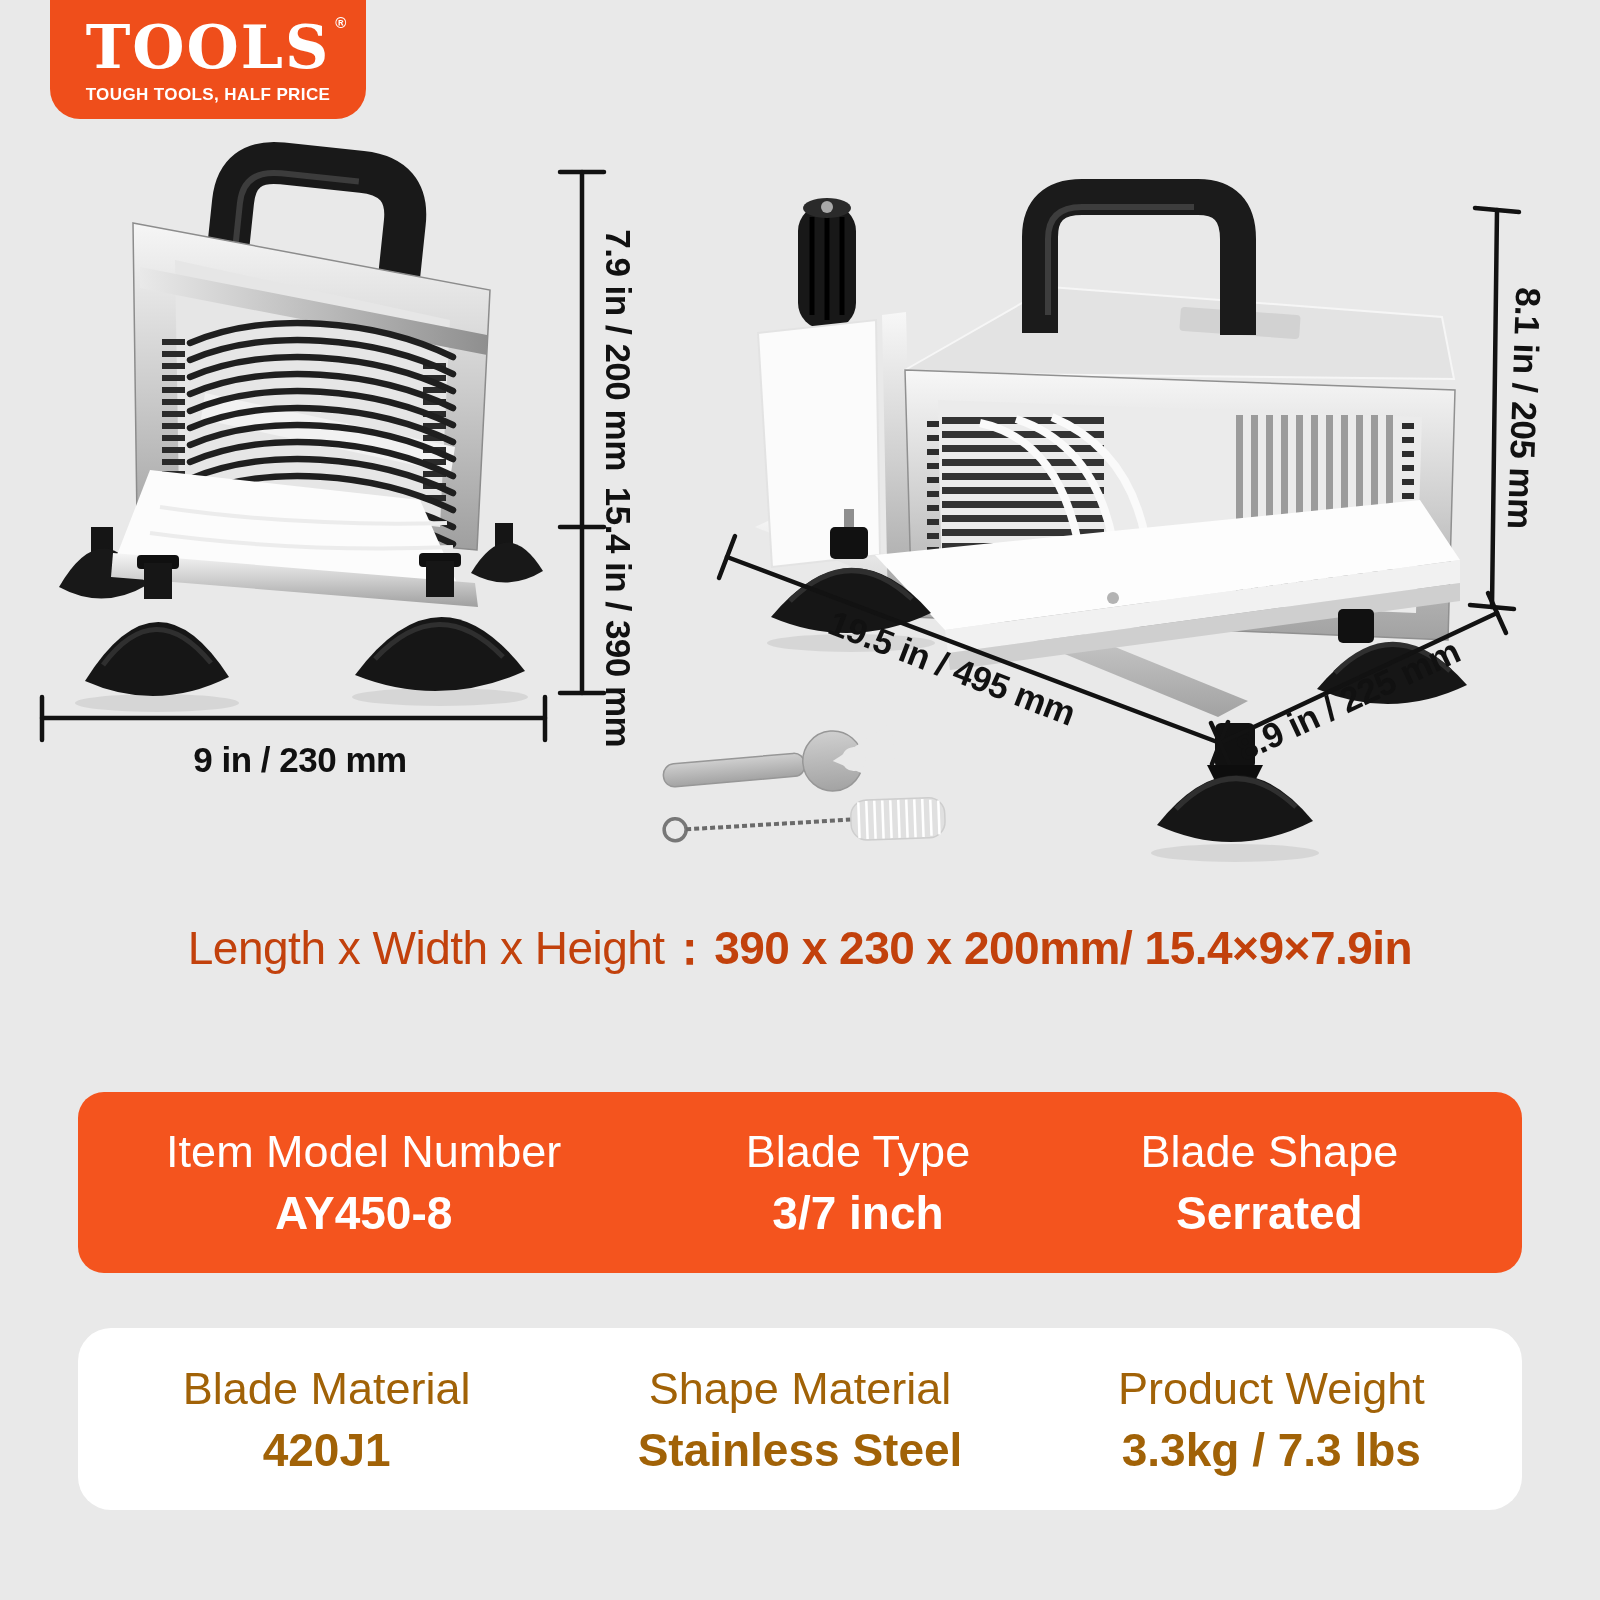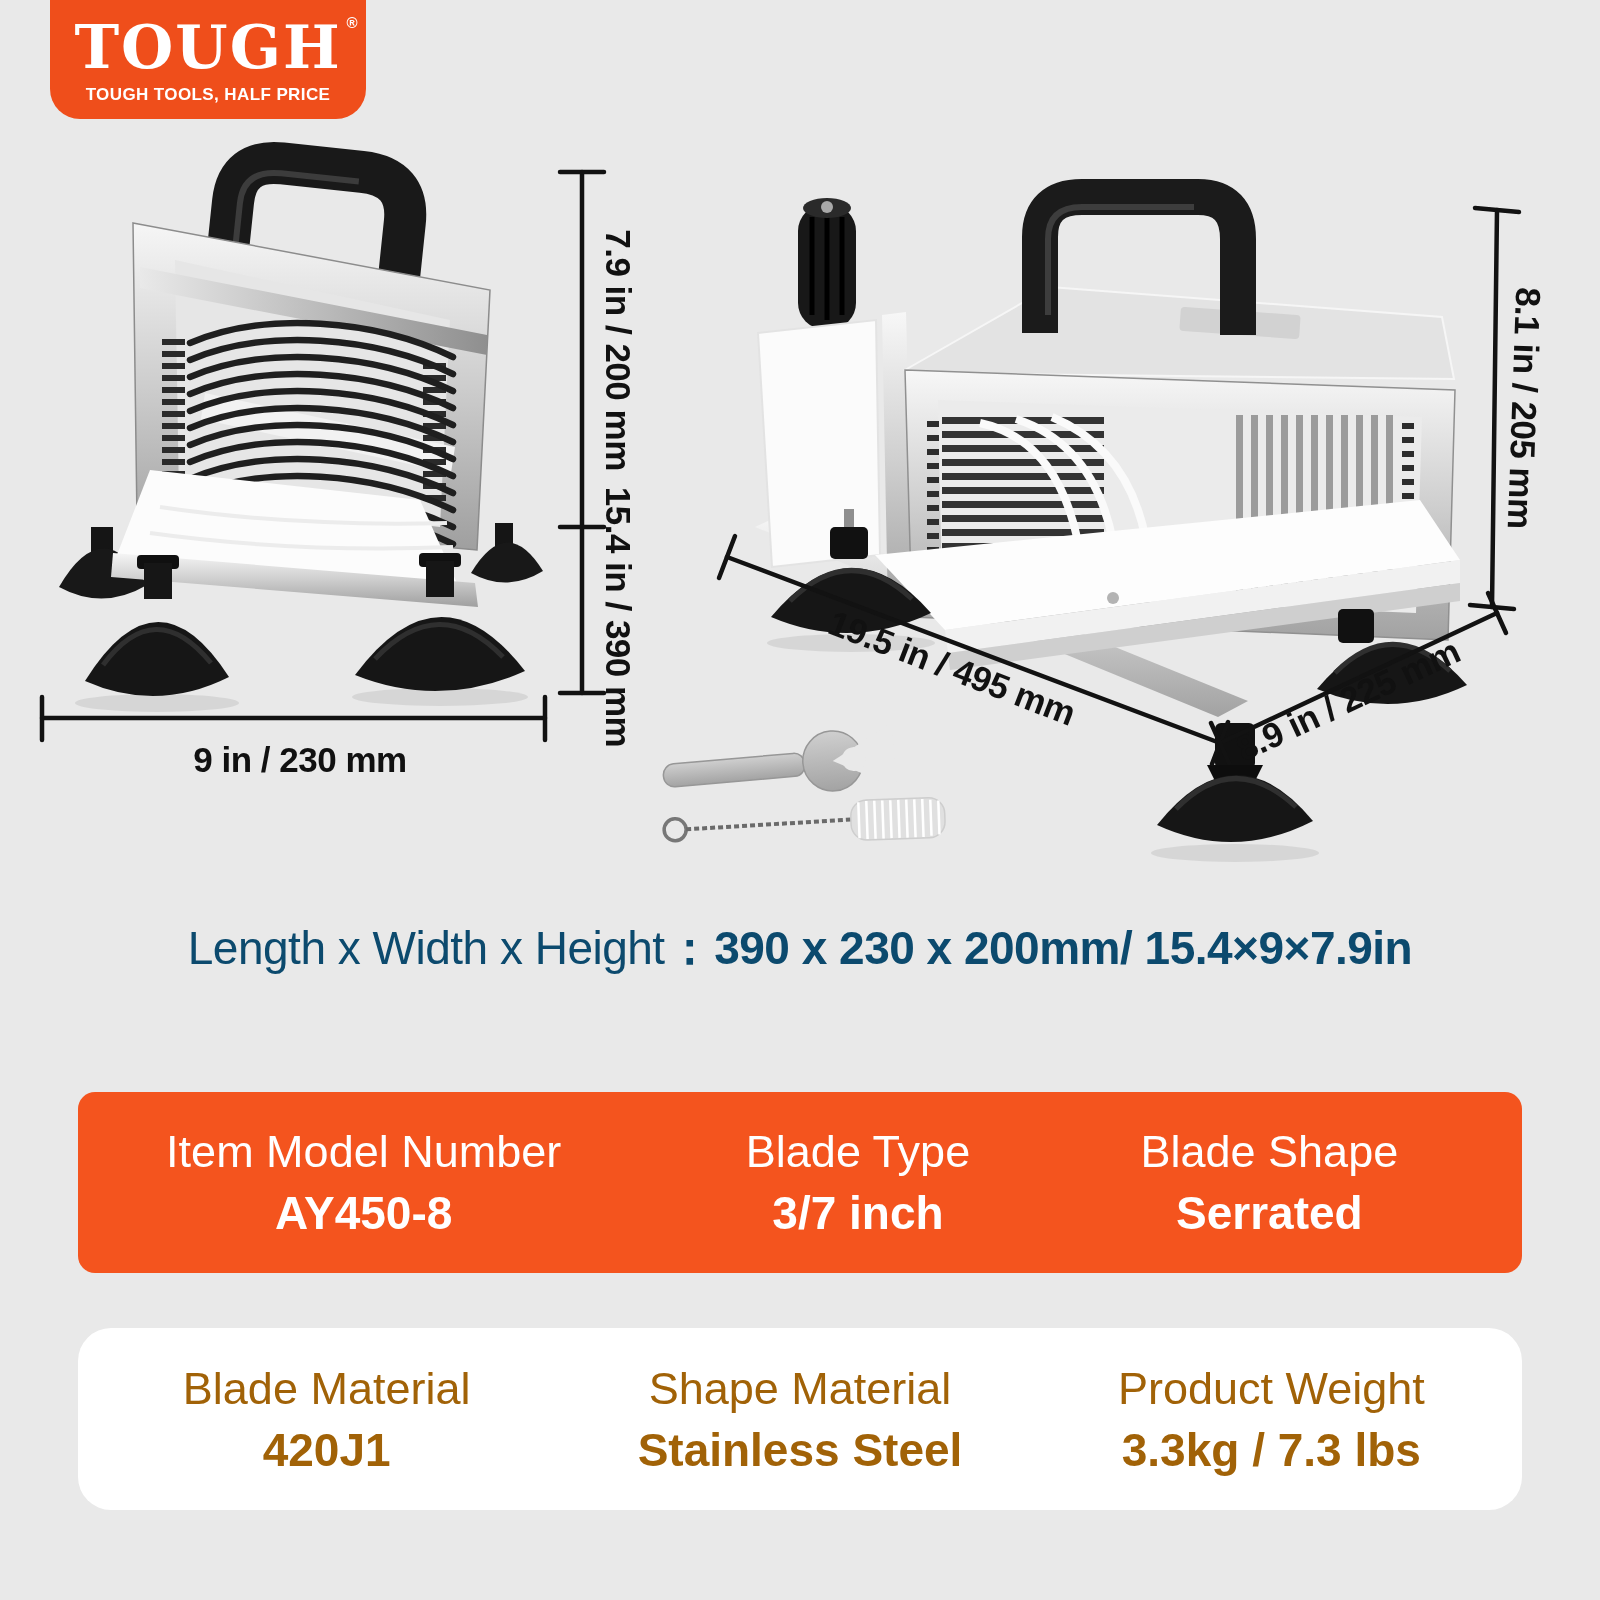--- a/index.html
+++ b/index.html
@@ -32,52 +32,52 @@
   .dim{
     position:absolute;font-weight:700;font-size:35px;color:#111;
     white-space:nowrap;letter-spacing:-.5px;transform:translate(-50%,-50%);
   }
   .dim.r90 {transform:translate(-50%,-50%) rotate(90deg);}
   .dim.r92 {transform:translate(-50%,-50%) rotate(92deg);}
   .dim.r21 {transform:translate(-50%,-50%) rotate(21deg);}
   .dim.rm25{transform:translate(-50%,-50%) rotate(-25deg);}
   
   .summary{
-    position:absolute;left:0;width:100%;text-align:center;color:#0c4a6e;
+    position:absolute;left:0;width:100%;text-align:center;color:#c2410c;
     font-size:46px;letter-spacing:-.5px;white-space:nowrap;
   }
   .summary .lab{font-weight:400;}
   .summary .sep{font-weight:700;padding:0 2px;}
   .summary .val{font-weight:700;}
   .summary-1{top:918px;}
   .summary-2{top:988px;}
   
   .spec-table{
     position:absolute;left:78px;width:1444px;
     display:grid;grid-template-columns:1fr 1fr 1fr;align-items:center;
   }
   .spec-table .col{display:flex;flex-direction:column;align-items:center;gap:16px;}
   .spec-table .hd{font-size:45px;font-weight:400;line-height:1;}
   .spec-table .vl{font-size:46px;font-weight:700;line-height:1;}
-  .table-orange{top:1092px;height:181px;background:#f4541e;border-radius:17px;color:#fff;}
+  .table-orange{top:1092px;height:181px;background:#f4541e;border-radius:26px;color:#fff;}
   .table-orange .col1{transform:translateX(45px);}
   .table-orange .col2{transform:translateX(58px);}
   .table-orange .col3{transform:translateX(-12px);}
   .table-white{top:1328px;height:182px;background:#ffffff;border-radius:33px;color:#a16207;}
   .table-white .col1{transform:translateX(8px);}
   .table-white .col3{transform:translateX(-10px);}
 </style>
 </head>
 <body>
 
 <div class="stage">
 
   <div class="logo">
     <div class="logo-word">
-      <span>TOUGH</span><span class="logo-reg">®</span>
+      <span>TOOLS</span><span class="logo-reg">®</span>
     </div>
     <div class="logo-tagline">TOUGH TOOLS, HALF PRICE</div>
   </div>
 
   <svg class="fig fig-front" width="520" height="590" viewBox="0 0 520 590">
     <defs>
       <linearGradient id="sil" x1="0" y1="0" x2="0" y2="1">
         <stop offset="0" stop-color="#f6f6f6"></stop>
           <stop offset=".5" stop-color="#cdcdcd"></stop>
           <stop offset="1" stop-color="#9f9f9f"></stop>

